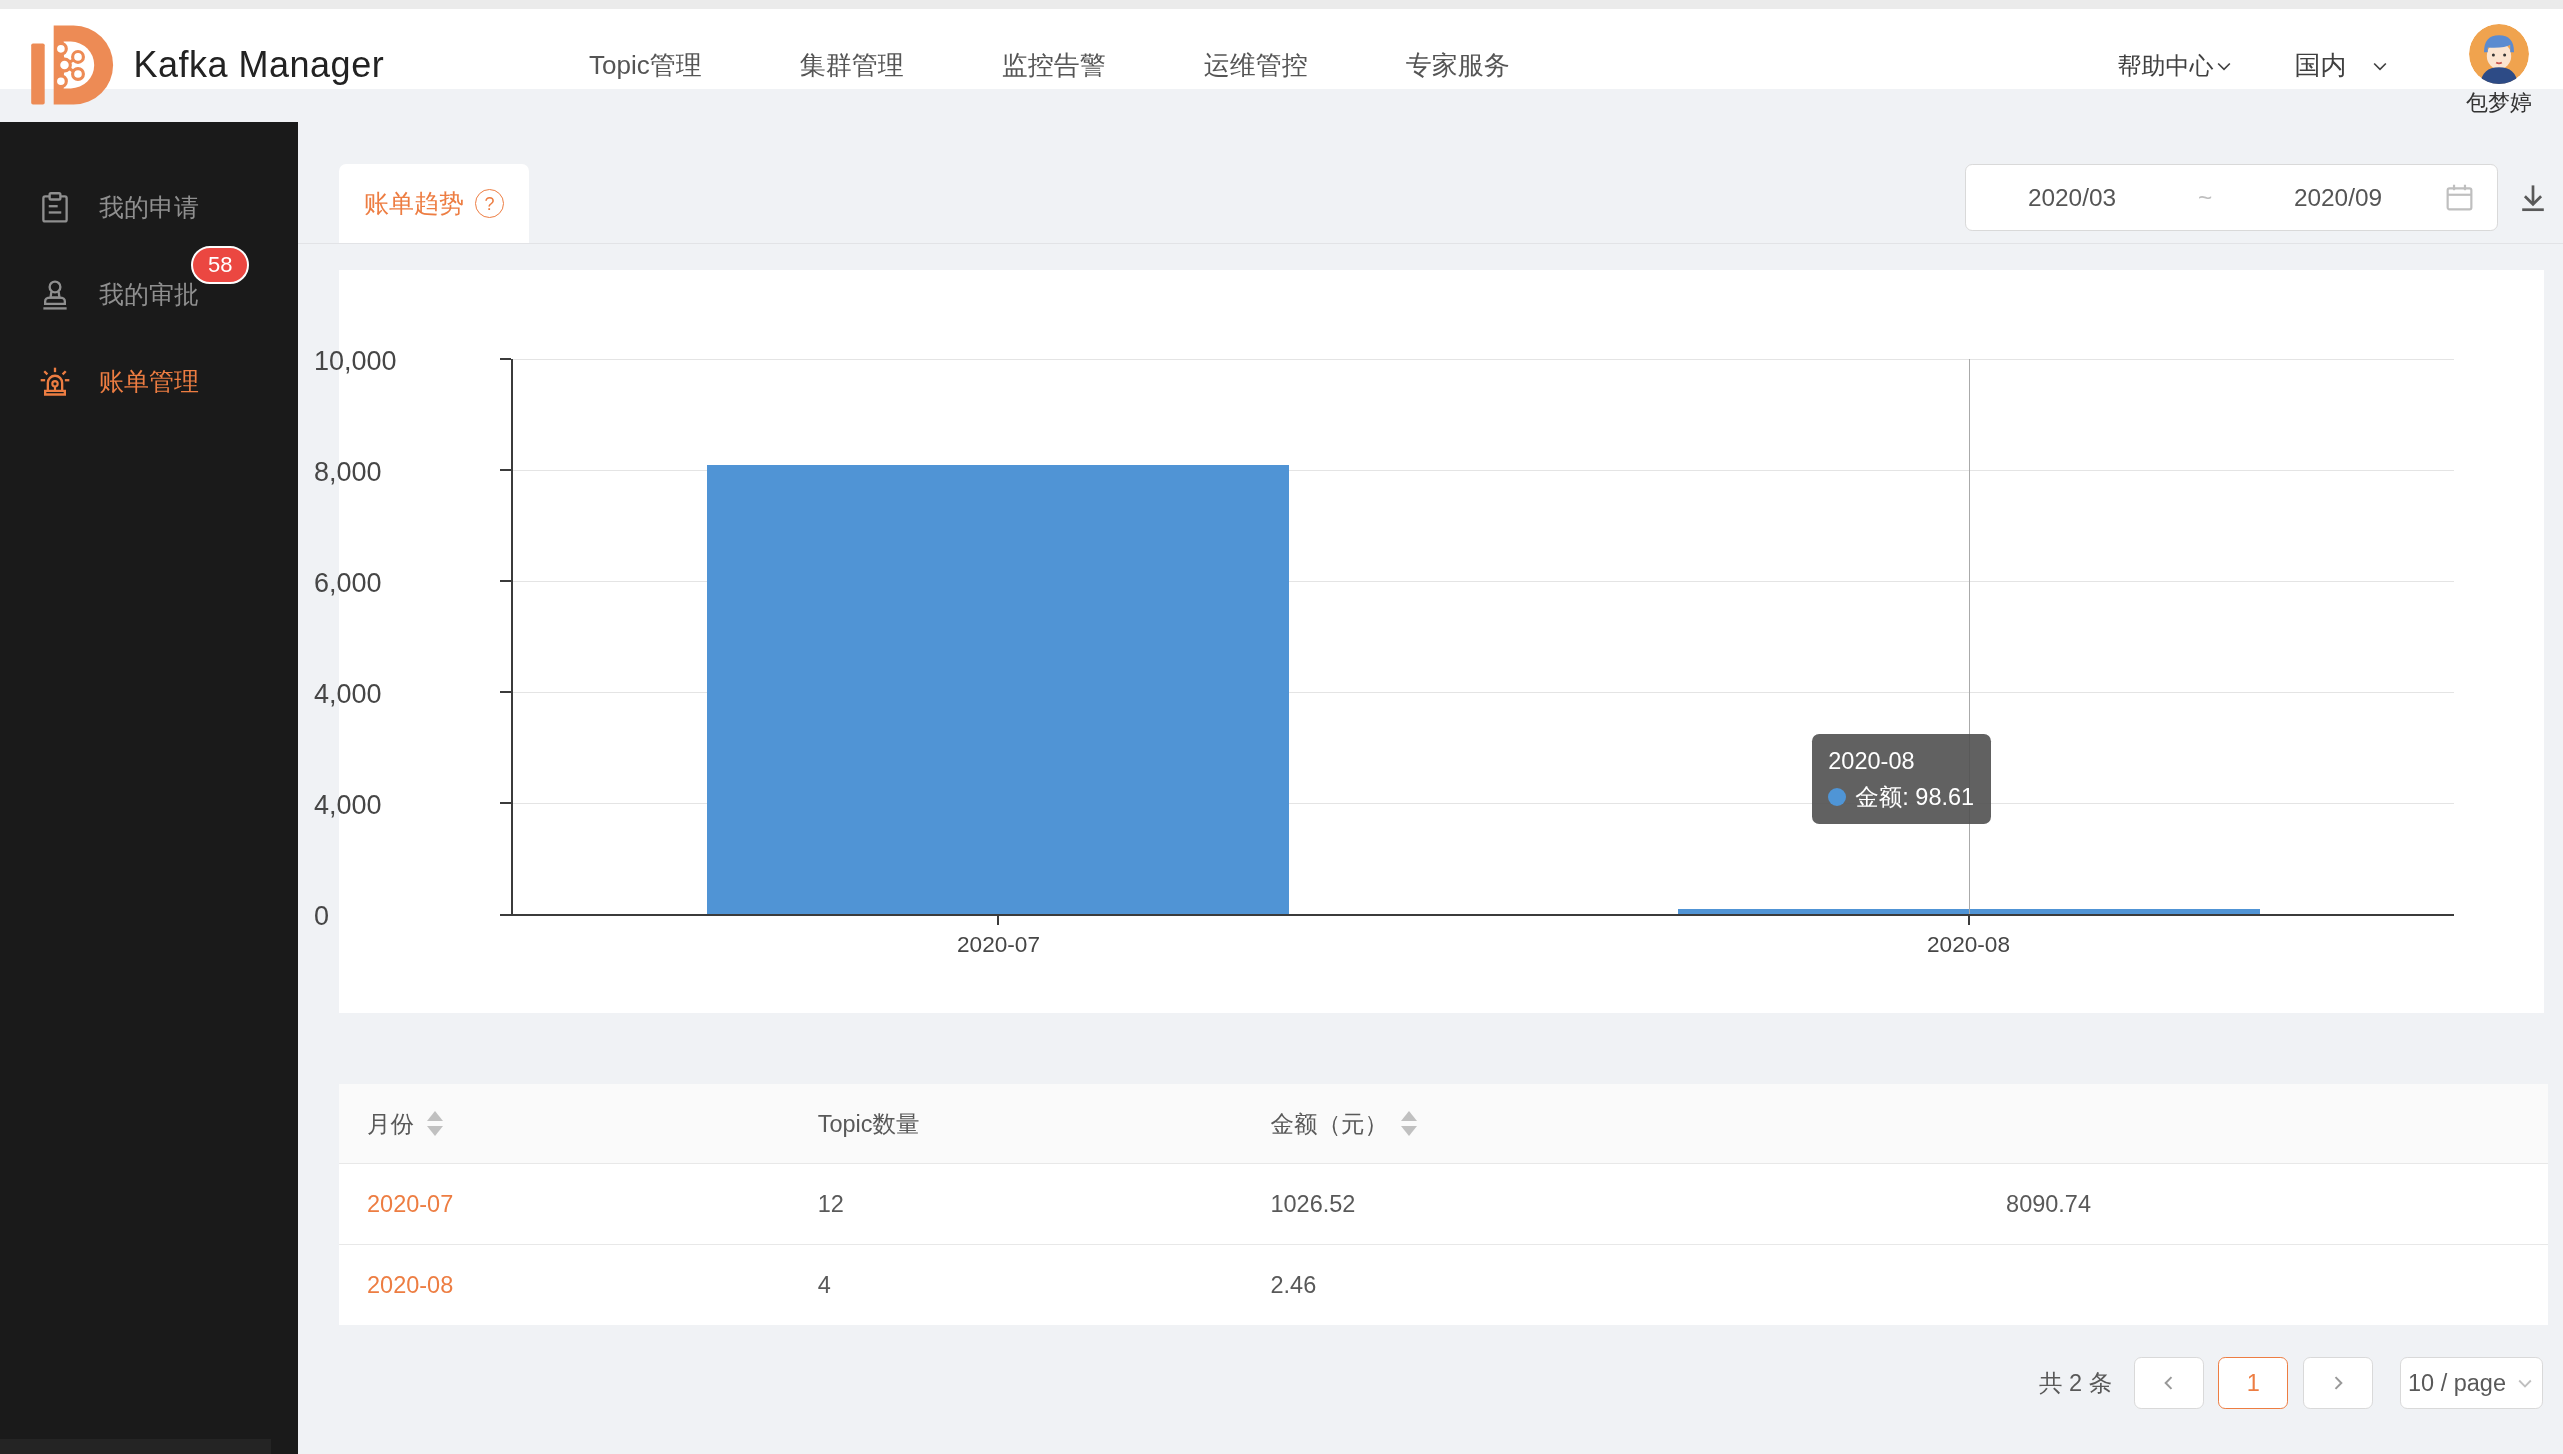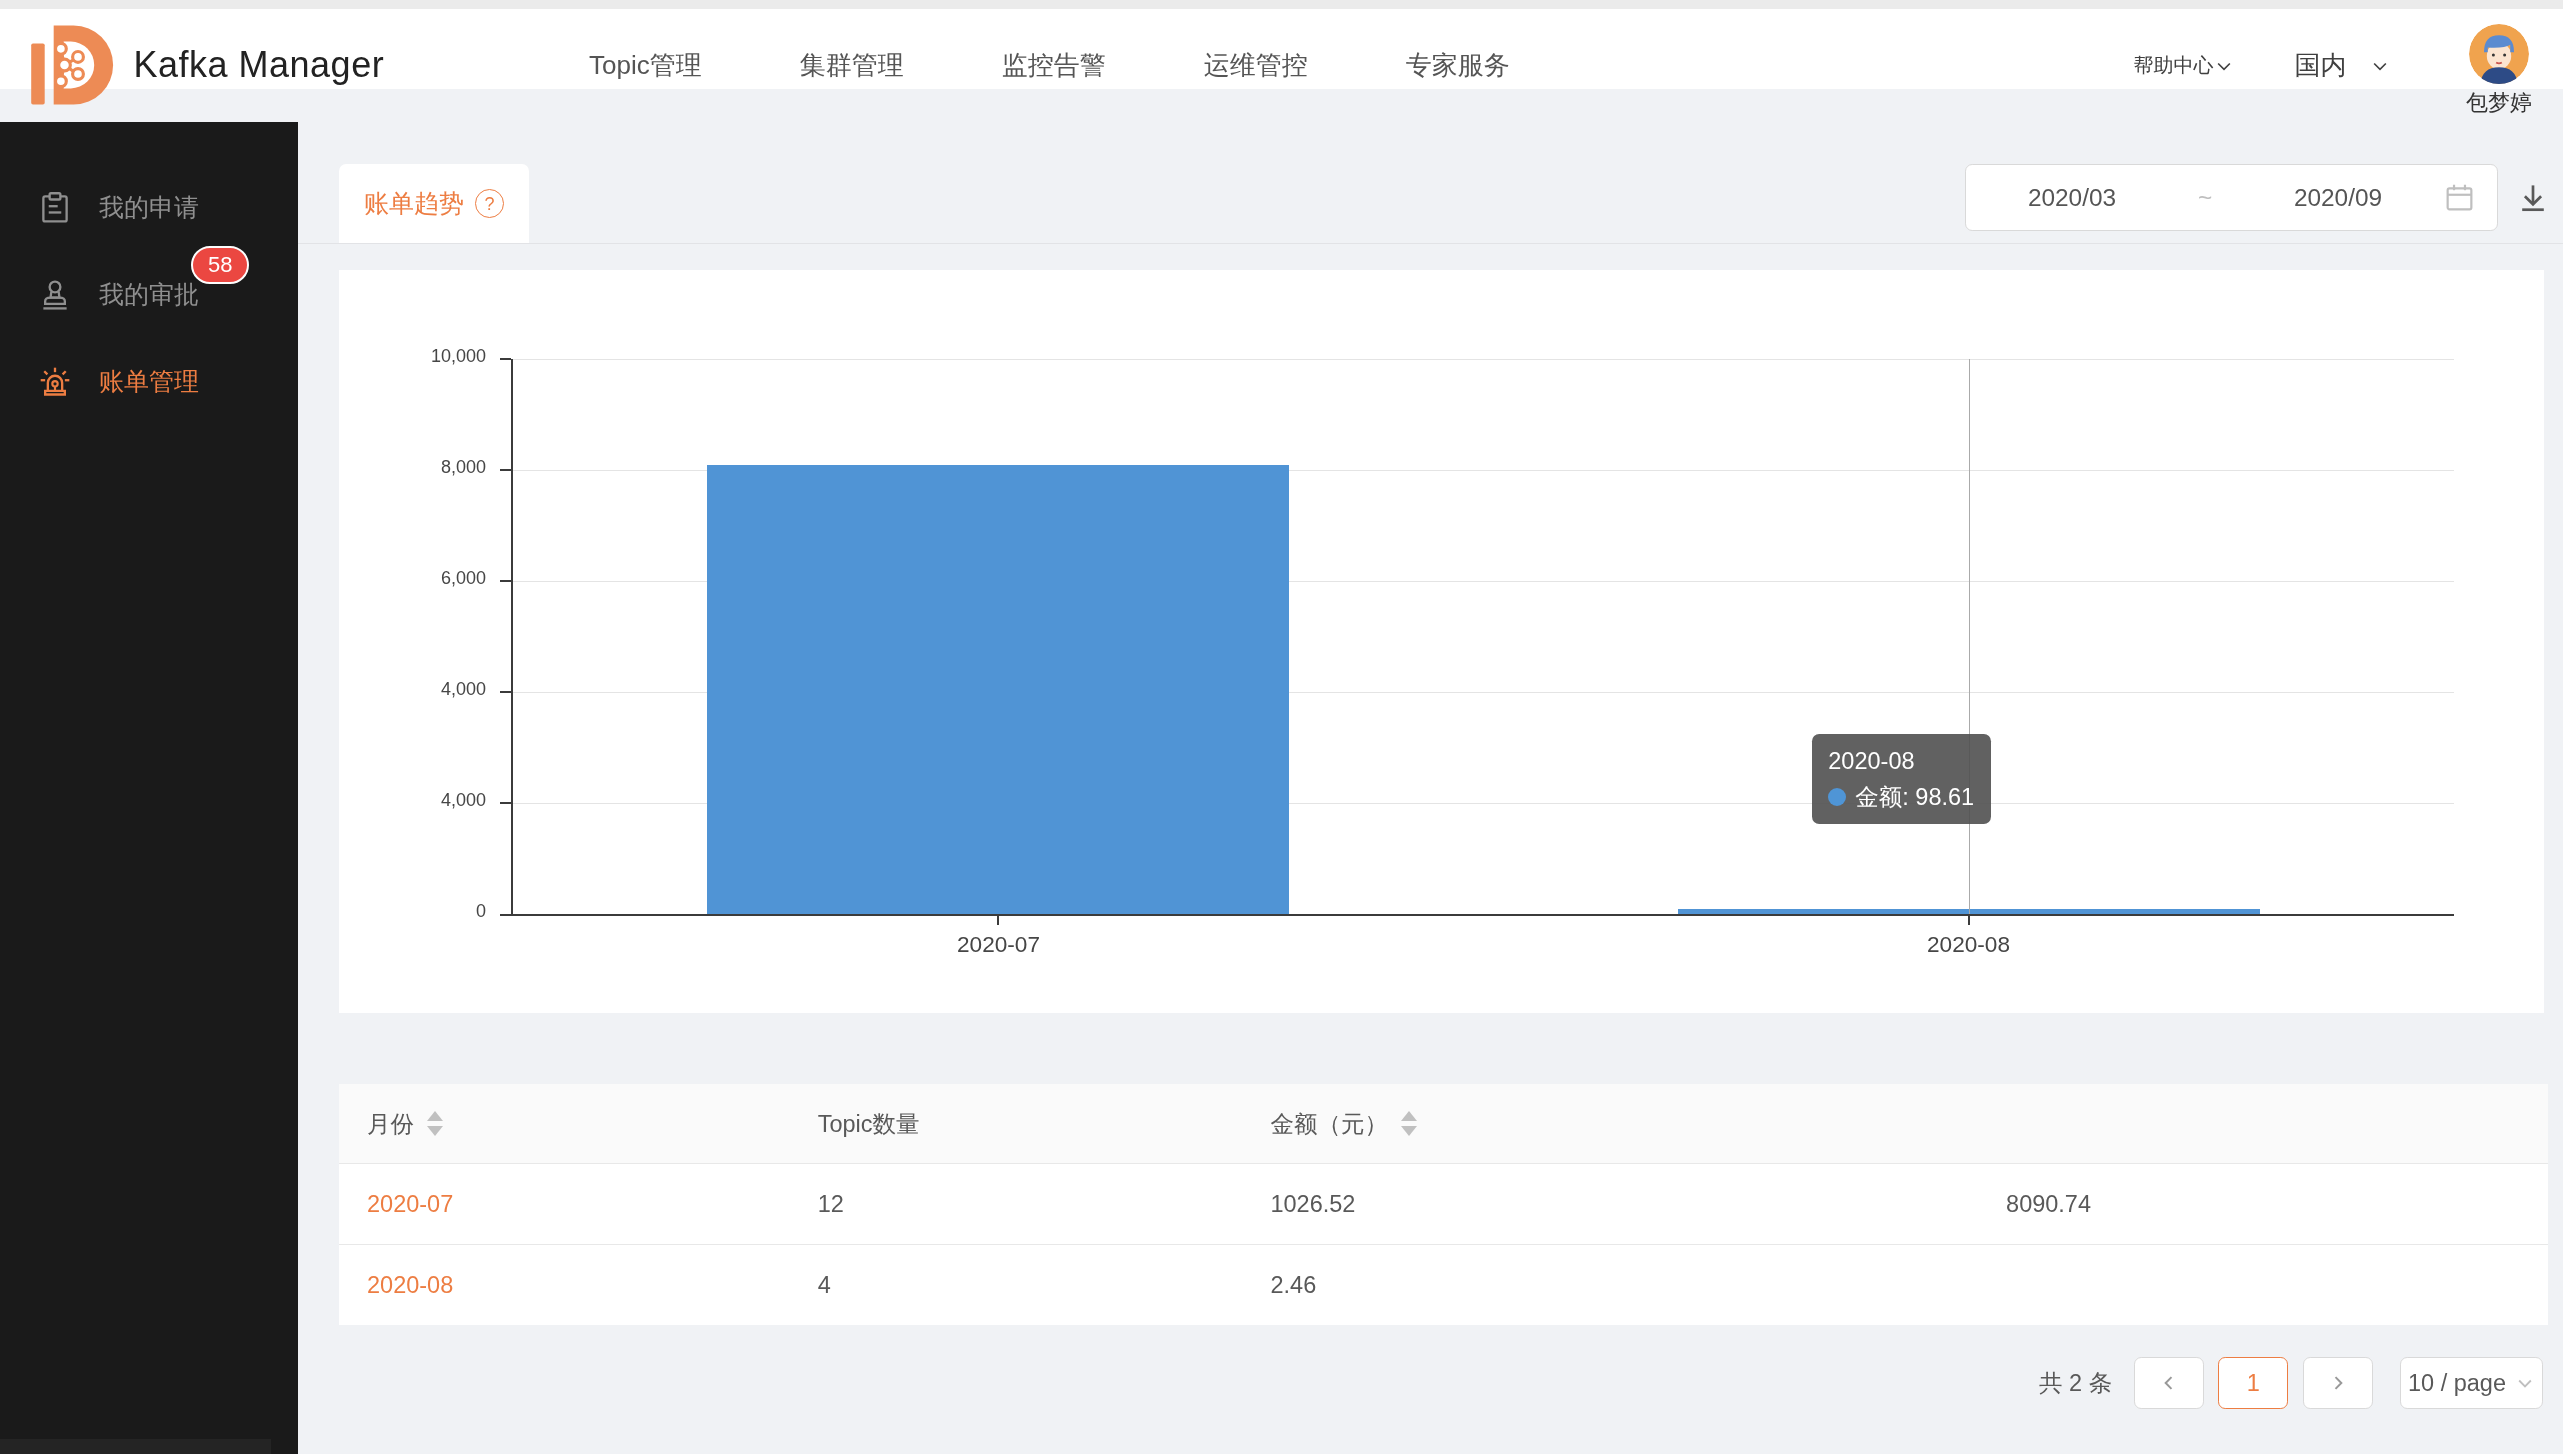--- a/index.html
+++ b/index.html
@@ -7,21 +7,21 @@
         font-family:"Liberation Sans","DejaVu Sans",sans-serif;color:#595959;}
   
   .top-strip{position:absolute;left:0;top:0;width:2563px;height:9px;background:#ebebeb;}
   .header{position:absolute;left:0;top:9px;width:2563px;height:80px;background:#ffffff;}
   .brand{position:absolute;left:23.5px;top:11px;display:flex;align-items:center;gap:20px;cursor:pointer;}
   .brand svg{width:90px;height:90px;display:block;}
   .brand-title{font-size:36px;font-weight:500;color:#222;letter-spacing:0.5px;}
   .main-nav{position:absolute;left:589px;top:0;height:113px;display:flex;align-items:center;gap:98px;}
   .nav-item{font-size:26px;color:#555;cursor:pointer;white-space:nowrap;}
   .header-right{position:absolute;right:31px;top:0;height:113px;display:flex;align-items:center;}
-  .help-item{display:flex;align-items:center;font-size:20px;color:#404040;cursor:pointer;}
+  .help-item{display:flex;align-items:center;font-size:24px;color:#404040;cursor:pointer;}
   .region-item{display:flex;align-items:center;gap:23.5px;font-size:26px;color:#404040;margin-left:61px;cursor:pointer;}
   .chev{width:20px;height:20px;display:inline-block;}
   .user-block{margin-left:76px;display:flex;flex-direction:column;align-items:center;margin-top:11px;cursor:pointer;}
   .avatar{width:60px;height:60px;border-radius:50%;overflow:hidden;display:block;}
   .user-name{font-size:22px;color:#333;margin-top:3.6px;white-space:nowrap;}
   
   .sidebar{position:absolute;left:0;top:122px;width:298px;height:1332px;background:#1a1a1a;}
   .side-items{padding-top:42px;}
   .side-item{position:relative;height:87px;display:flex;align-items:center;padding-left:38px;cursor:pointer;}
   .side-item svg{width:34px;height:34px;flex:0 0 auto;}
@@ -45,21 +45,21 @@
   .date-sep{width:54px;text-align:center;color:#bfbfbf;}
   .cal-icon{width:31px;height:31px;margin-right:22px;flex:0 0 auto;}
   .dl-btn{position:absolute;left:2217px;top:16.3px;width:36px;height:36px;cursor:pointer;}
   
   .chart-card{position:absolute;left:41px;top:148px;width:2205px;height:743px;background:#fff;}
   .plot{position:absolute;left:174px;top:89px;width:1941px;height:555px;}
   .gridline{position:absolute;left:0;width:100%;height:0.9px;background:#e4e4e4;}
   .y-axis{position:absolute;left:-1.8px;top:0;width:1.8px;height:557px;background:#3b3b3b;}
   .x-axis{position:absolute;left:-1.8px;bottom:-1.8px;width:1943px;height:1.8px;background:#3b3b3b;}
   .y-tick{position:absolute;width:11px;height:1.8px;background:#3b3b3b;left:-12.6px;}
-  .y-label{position:absolute;left:-199px;width:172px;text-align:right;font-size:18px;color:#464646;}
+  .y-label{position:absolute;left:-199px;width:172px;font-size:27px;color:#464646;}
   .x-tick{position:absolute;width:1.8px;height:11px;background:#3b3b3b;}
   .x-label{position:absolute;width:217px;text-align:center;font-size:22.6px;color:#464646;}
   .bar{position:absolute;background:#5094D5;cursor:pointer;}
   .crosshair{position:absolute;top:0;width:0.9px;height:100%;background:#aaa;}
   .tooltip{position:absolute;left:1299px;top:375px;width:179px;height:90px;background:rgba(80,80,80,0.9);
            border-radius:7.2px;padding:9px 16.3px;box-sizing:border-box;color:#fff;z-index:5;}
   .tooltip-title{font-size:23.5px;line-height:36px;}
   .tooltip-row{display:flex;align-items:center;gap:9px;font-size:23.5px;line-height:36px;}
   .tooltip-dot{width:18px;height:18px;border-radius:50%;background:#4f95d6;flex:0 0 auto;}
   

